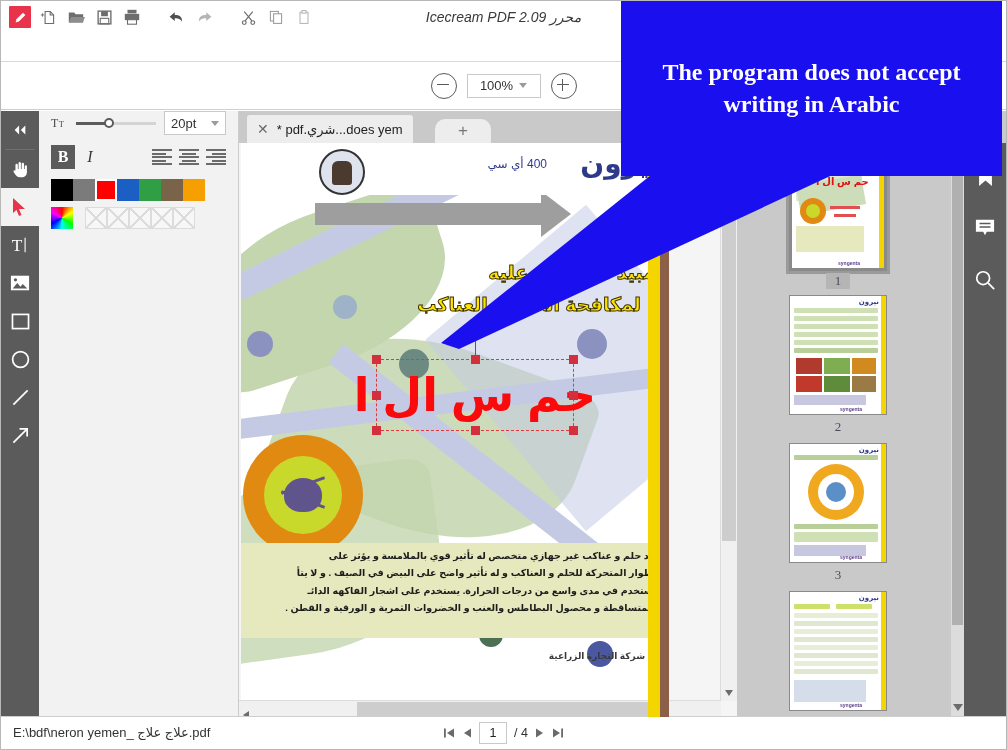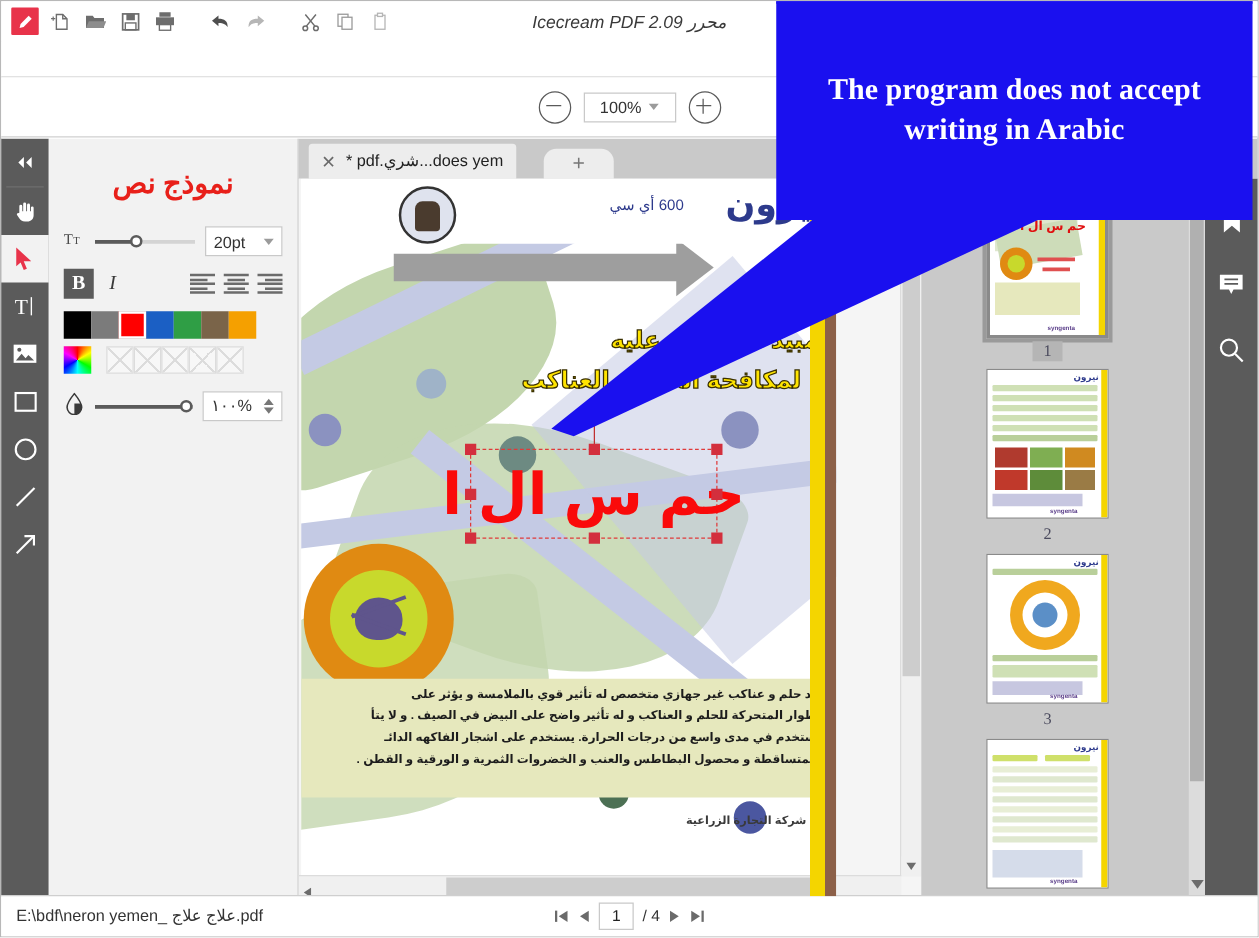--- a/index.html
+++ b/index.html
@@ -359,21 +359,20 @@
     </div>
     <div class="ts-btn">
       <svg width="19" height="19" viewBox="0 0 20 20" stroke="#fff" stroke-width="1.8" fill="none">
         <path d="M2.5 17.5L17 3"></path>
           <path d="M9 3h8v8"></path>
       </svg>
     </div>
   </div>
 
   <div class="proppanel">
-    <div class="pp-sample">نموذج نص</div>
 
     <div class="row">
       <span>
         <svg width="17" height="17" viewBox="0 0 20 20" fill="#4a4a4a">
           <text x="0" y="16" font-family="Liberation Serif, serif" font-size="14">T</text>
           <text x="9" y="16" font-family="Liberation Serif, serif" font-size="10">T</text>
         </svg>
       </span>
       <div class="slider">
         <div class="fill" style="width:38%"></div>
@@ -428,39 +427,20 @@
 
     <div class="sw2row">
       <div class="wheel"></div>
       <div class="sw-empty"></div>
       <div class="sw-empty"></div>
       <div class="sw-empty"></div>
       <div class="sw-empty"></div>
       <div class="sw-empty"></div>
     </div>
 
-    <div class="row">
-      <span>
-        <svg width="17" height="18" viewBox="0 0 18 20">
-            <path d="M9 1C9 1 2.5 9 2.5 13.2A6.5 6.5 0 009 19.6a6.5 6.5 0 006.5-6.4C15.5 9 9 1 9 1z" fill="none" stroke="#3a3a3a" stroke-width="1.4"></path>
-            <path d="M9 19.6a6.5 6.5 0 006.5-6.4c0-1-.4-2.2-1-3.4H9z" fill="#3a3a3a"></path>
-          </svg>
-      </span>
-      <div class="slider">
-        <div class="fill" style="width:100%;background:#5b5b5b"></div>
-        <div class="knob" style="left:calc(100% - 10px)"></div>
-      </div>
-      <div class="selbox" style="width:64px;">
-        <span>١٠٠%</span>
-        <span class="spin">
-            <span class="up"></span>
-            <span class="dn"></span>
-          </span>
-      </div>
-    </div>
   </div>
 
   <div class="tabbar">
     <div class="tab">
       <span>does yem...شري.pdf *</span>
       <span class="x">✕</span>
     </div>
     <div class="newtab">+</div>
   </div>
 
@@ -478,21 +458,21 @@
       <div class="dot" style="left:6px;top:188px;width:26px;height:26px;"></div>
       <div class="dot" style="left:92px;top:152px;width:24px;height:24px;background:#9fb3c8"></div>
       <div class="dot" style="left:336px;top:186px;width:30px;height:30px;"></div>
       <div class="dot" style="left:158px;top:206px;width:30px;height:30px;background:#6d8a82"></div>
       <div class="dot" style="left:348px;top:446px;width:26px;height:26px;background:#5f6aa8"></div>
       <div class="dot" style="left:346px;top:498px;width:26px;height:26px;background:#4b57a0"></div>
       <div class="dot" style="left:238px;top:480px;width:24px;height:24px;background:#4c7054"></div>
 
       <div class="hdrwhite"></div>
       <div class="brandtxt">نيرون</div>
-      <div class="brandsub">600 أي سي</div>
+      <div class="brandsub">400 أي سي</div>
       <div class="avatar">
           <div class="face"></div>
         </div>
 
       <div class="grayarrow"></div>
 
       <div class="hl1">مبيد متخصص عليه</div>
       <div class="hl2">لمكافحة الحلم و العناكب</div>
 
       <div class="bugcircle">

